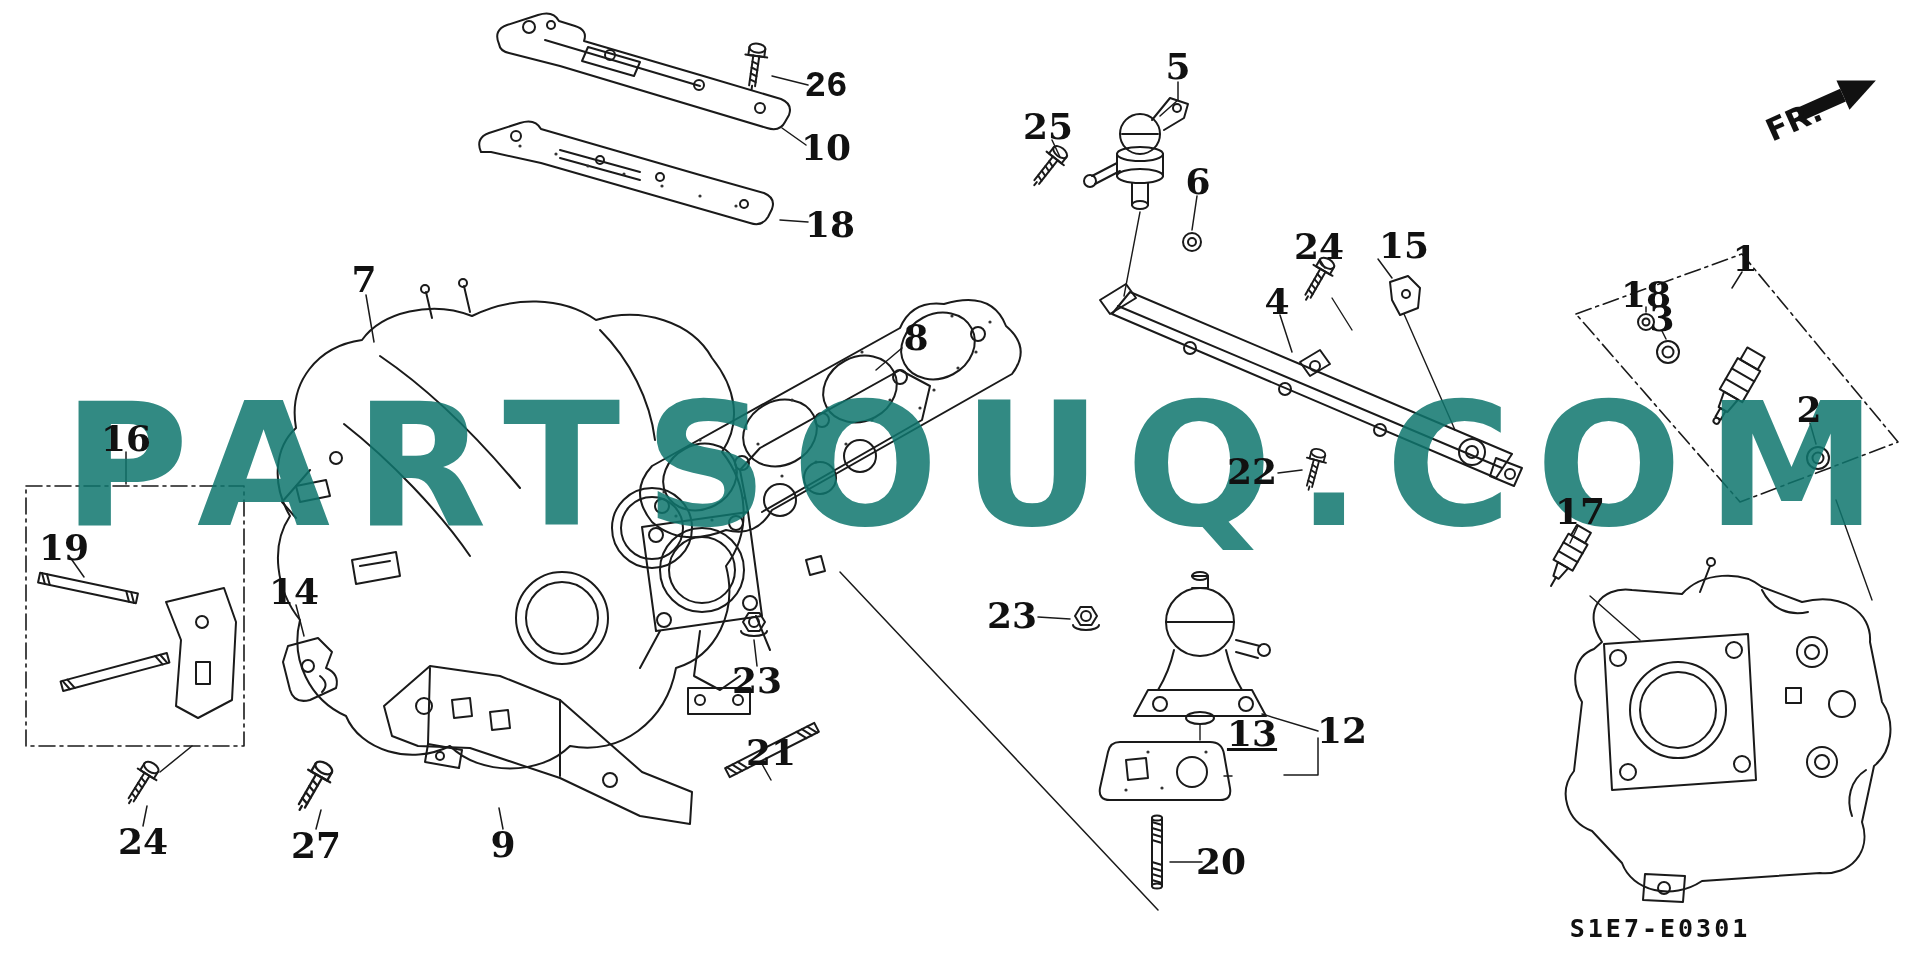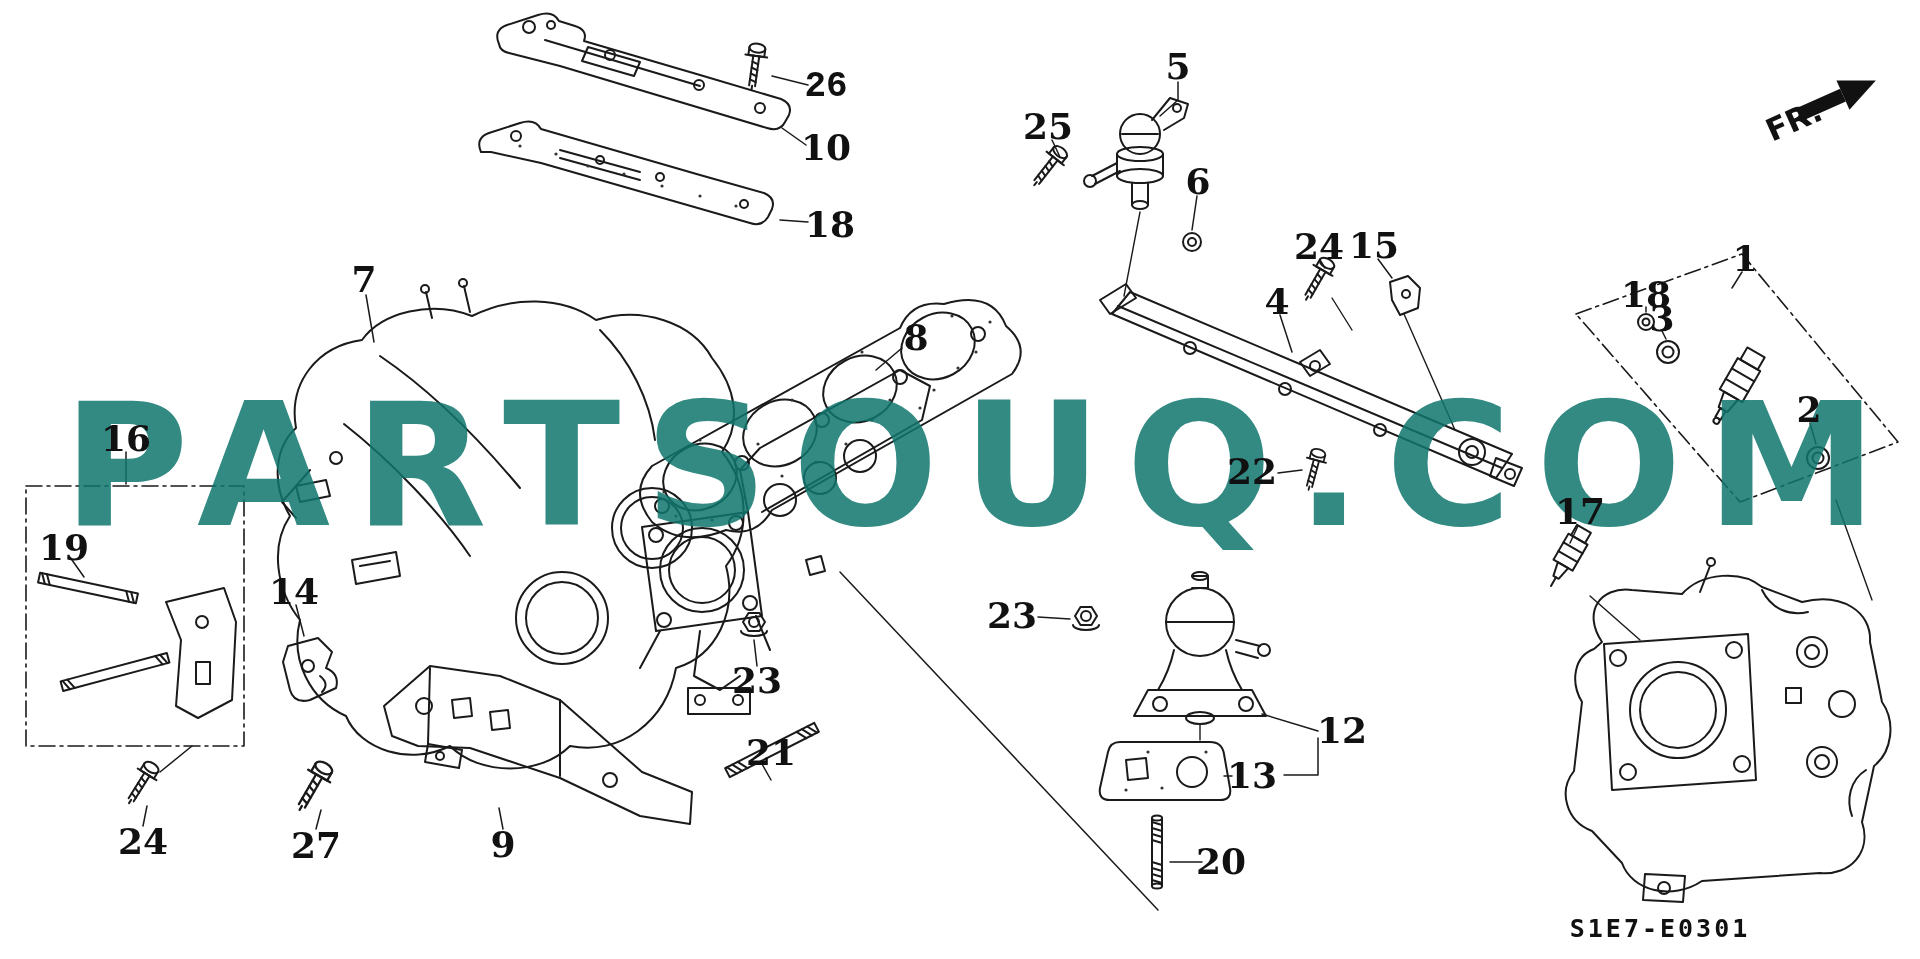--- a/index.html
+++ b/index.html
@@ -389,35 +389,35 @@
   <div class="callouts" id="callouts">
       <div class="callout" style="left: 826px; top: 87px; font-family: Liberation Mono, monospace;">26</div>
       <div class="callout" style="left: 826px; top: 147px;">10</div>
       <div class="callout" style="left: 830px; top: 224px;">18</div>
       <div class="callout" style="left: 364px; top: 279px;">7</div>
       <div class="callout" style="left: 916px; top: 337px;">8</div>
       <div class="callout" style="left: 1178px; top: 66px;">5</div>
       <div class="callout" style="left: 1048px; top: 126px;">25</div>
       <div class="callout" style="left: 1198px; top: 181px;">6</div>
       <div class="callout" style="left: 1319px; top: 246px;">24</div>
-      <div class="callout" style="left: 1374px; top: 245px;">15</div>
+      <div class="callout" style="left: 1404px; top: 245px;">15</div>
       <div class="callout" style="left: 1277px; top: 301px;">4</div>
       <div class="callout" style="left: 1745px; top: 258px;">1</div>
       <div class="callout" style="left: 1646px; top: 294px;">18</div>
       <div class="callout" style="left: 1662px; top: 318px;">3</div>
       <div class="callout" style="left: 1809px; top: 409px;">2</div>
       <div class="callout" style="left: 1252px; top: 471px;">22</div>
       <div class="callout" style="left: 126px; top: 438px;">16</div>
       <div class="callout" style="left: 64px; top: 547px;">19</div>
       <div class="callout" style="left: 1580px; top: 511px;">17</div>
       <div class="callout" style="left: 294px; top: 591px;">14</div>
       <div class="callout" style="left: 1012px; top: 615px;">23</div>
       <div class="callout" style="left: 757px; top: 680px;">23</div>
       <div class="callout" style="left: 1342px; top: 730px;">12</div>
-      <div class="callout" style="left: 1252px; top: 775px;">13</div>
+      <div class="callout" style="left: 1252px; top: 733px; text-decoration: underline;">13</div>
       <div class="callout" style="left: 771px; top: 752px;">21</div>
       <div class="callout" style="left: 1221px; top: 861px; text-align: center;">20</div>
       <div class="callout" style="left: 143px; top: 841px;">24</div>
       <div class="callout" style="left: 316px; top: 845px;">27</div>
       <div class="callout" style="left: 503px; top: 844px;">9</div>
     </div>
 
   <div class="code">S1E7-E0301</div>
 </div>
 

